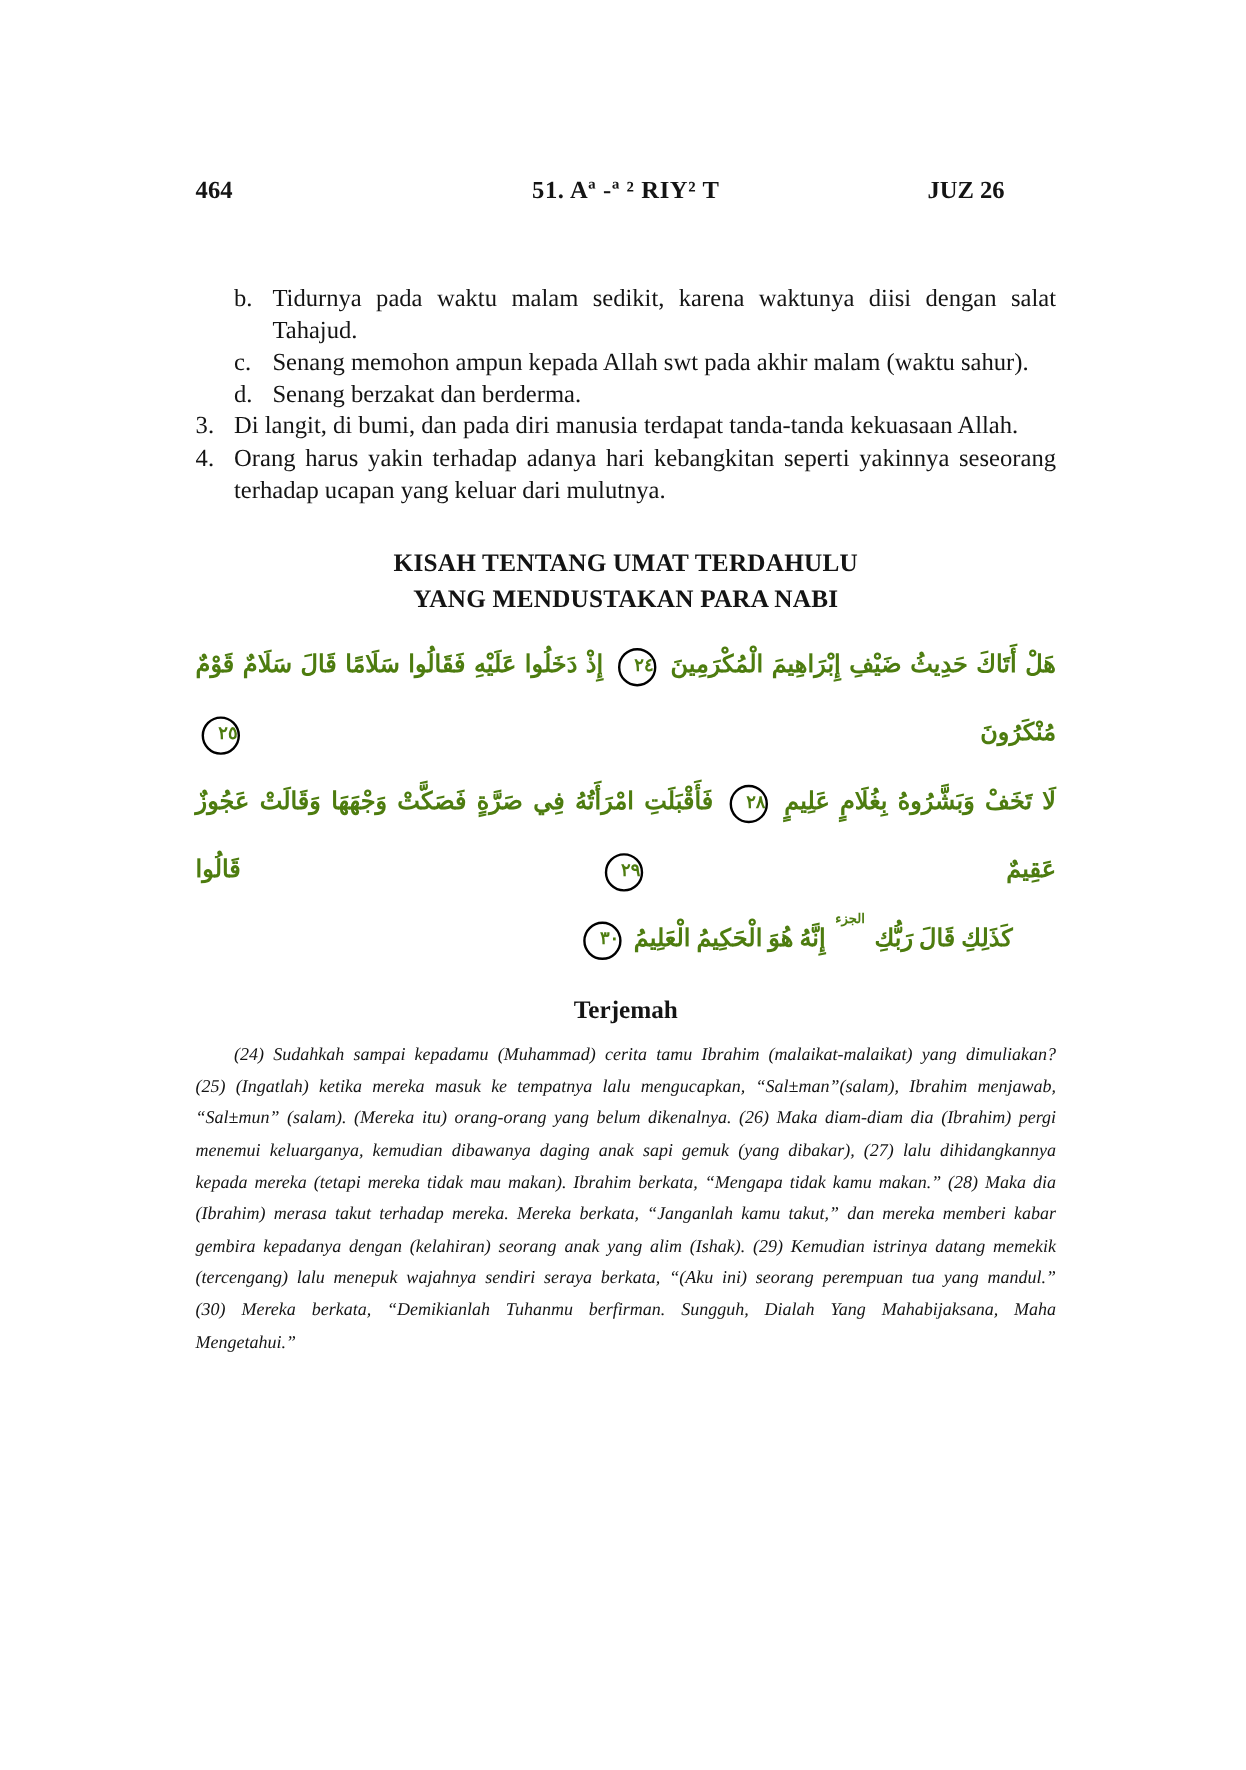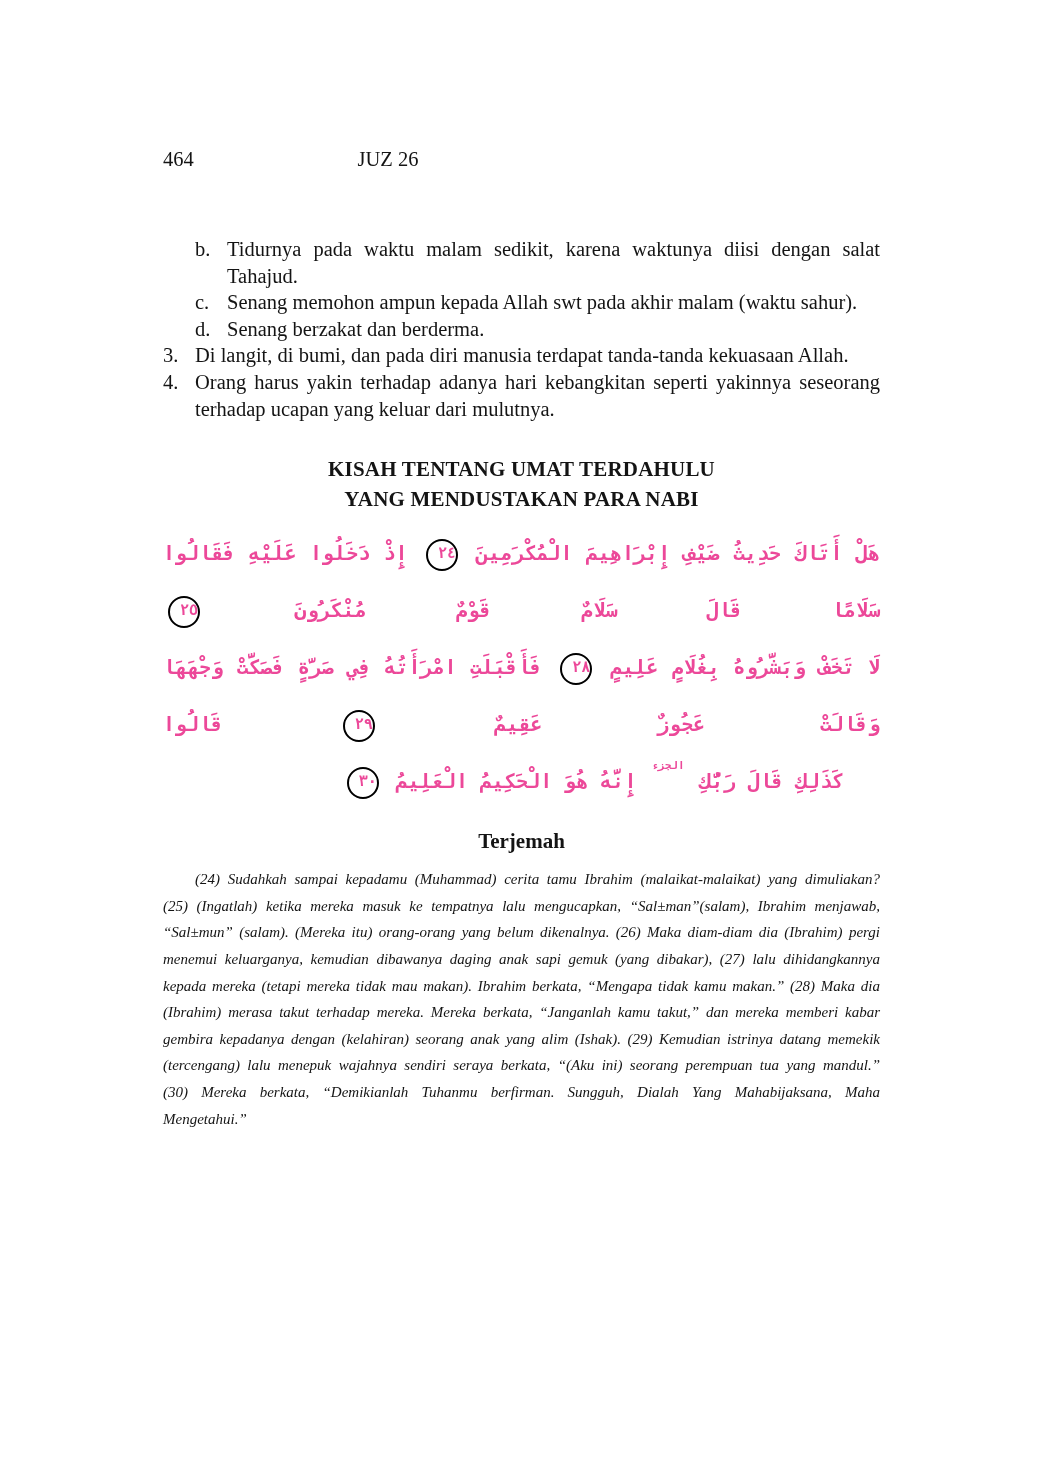--- a/index.html
+++ b/index.html
@@ -16,20 +16,21 @@
     width: 1038px;
     height: 1475px;
     padding: 146px 158px 0 163px;
   }
   
   .runhead {
     display: flex;
     align-items: baseline;
     font-size: 20.5px;
     line-height: 27px;
+    font-weight: bold;
   }
   .runhead .pageno  { width: 150px; }
   .runhead .title   { flex: 1; text-align: center; letter-spacing: 0.5px; }
   .runhead .juz     { width: 150px; text-align: center; }
 
   
   .outline {
     margin-top: 63px;
     font-size: 20.5px;
     line-height: 26.6px;
@@ -46,24 +47,24 @@
     font-weight: bold;
     font-size: 21px;
     line-height: 30px;
     letter-spacing: 0.2px;
   }
 
   
   .quran {
     margin-top: 12px;
     direction: rtl;
-    font-family: Liberation Mono, monospace;
+    font-family: Liberation Serif, serif;
     font-weight: bold;
     font-size: 20px;
-    color: #ec4899;
+    color: #4d7c0f;
   }
   .qline {
     line-height: 57px;
     text-align: justify;
     text-align-last: justify;
     white-space: normal;
   }
   .qline.last {
     text-align: right;
     text-align-last: right;
@@ -109,20 +110,21 @@
     margin-top: 11px;
   }
 </style>
 </head>
 <body>
 
 <div class="page">
 
   <div class="runhead">
     <span class="pageno">464</span>
+    <span class="title">51. Aª -ª ² RIY² T</span>
     <span class="juz">JUZ 26</span>
   </div>
 
   <div class="outline">
     <div class="li sub">
       <span class="marker">b.</span>
       <span class="body">Tidurnya pada waktu malam sedikit, karena waktunya diisi dengan salat Tahajud.</span>
     </div>
     <div class="li sub">
       <span class="marker">c.</span>

